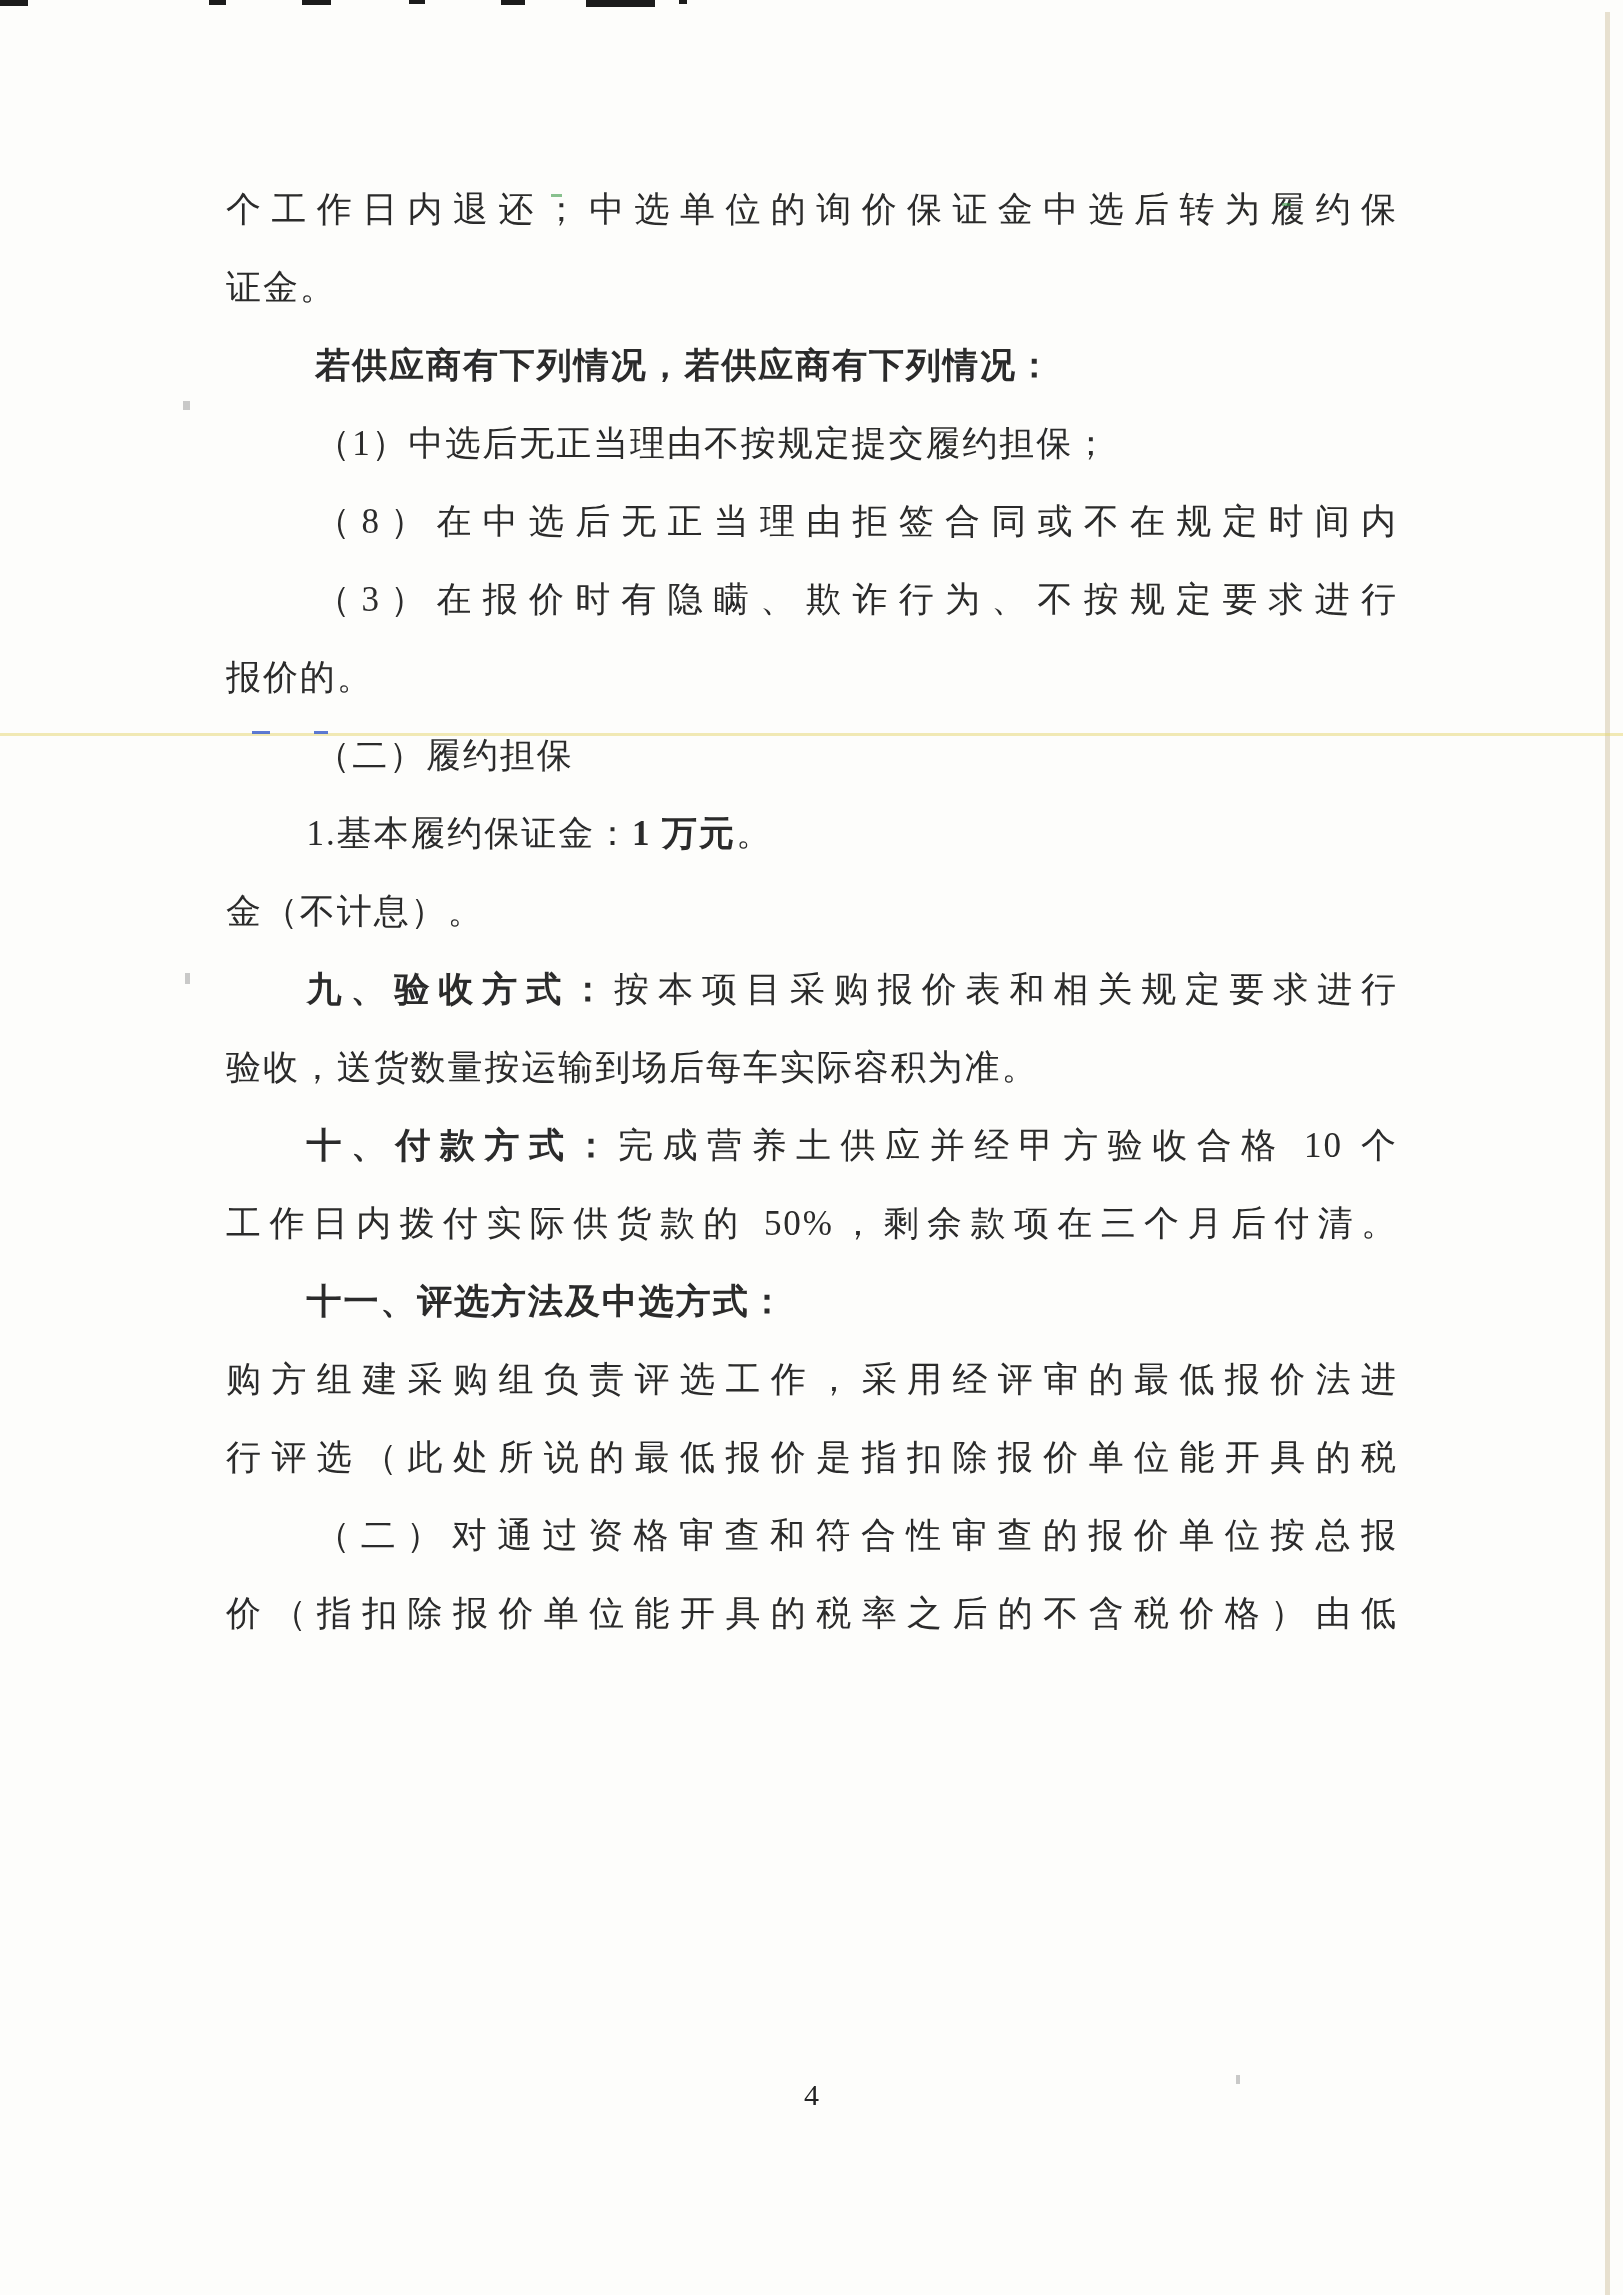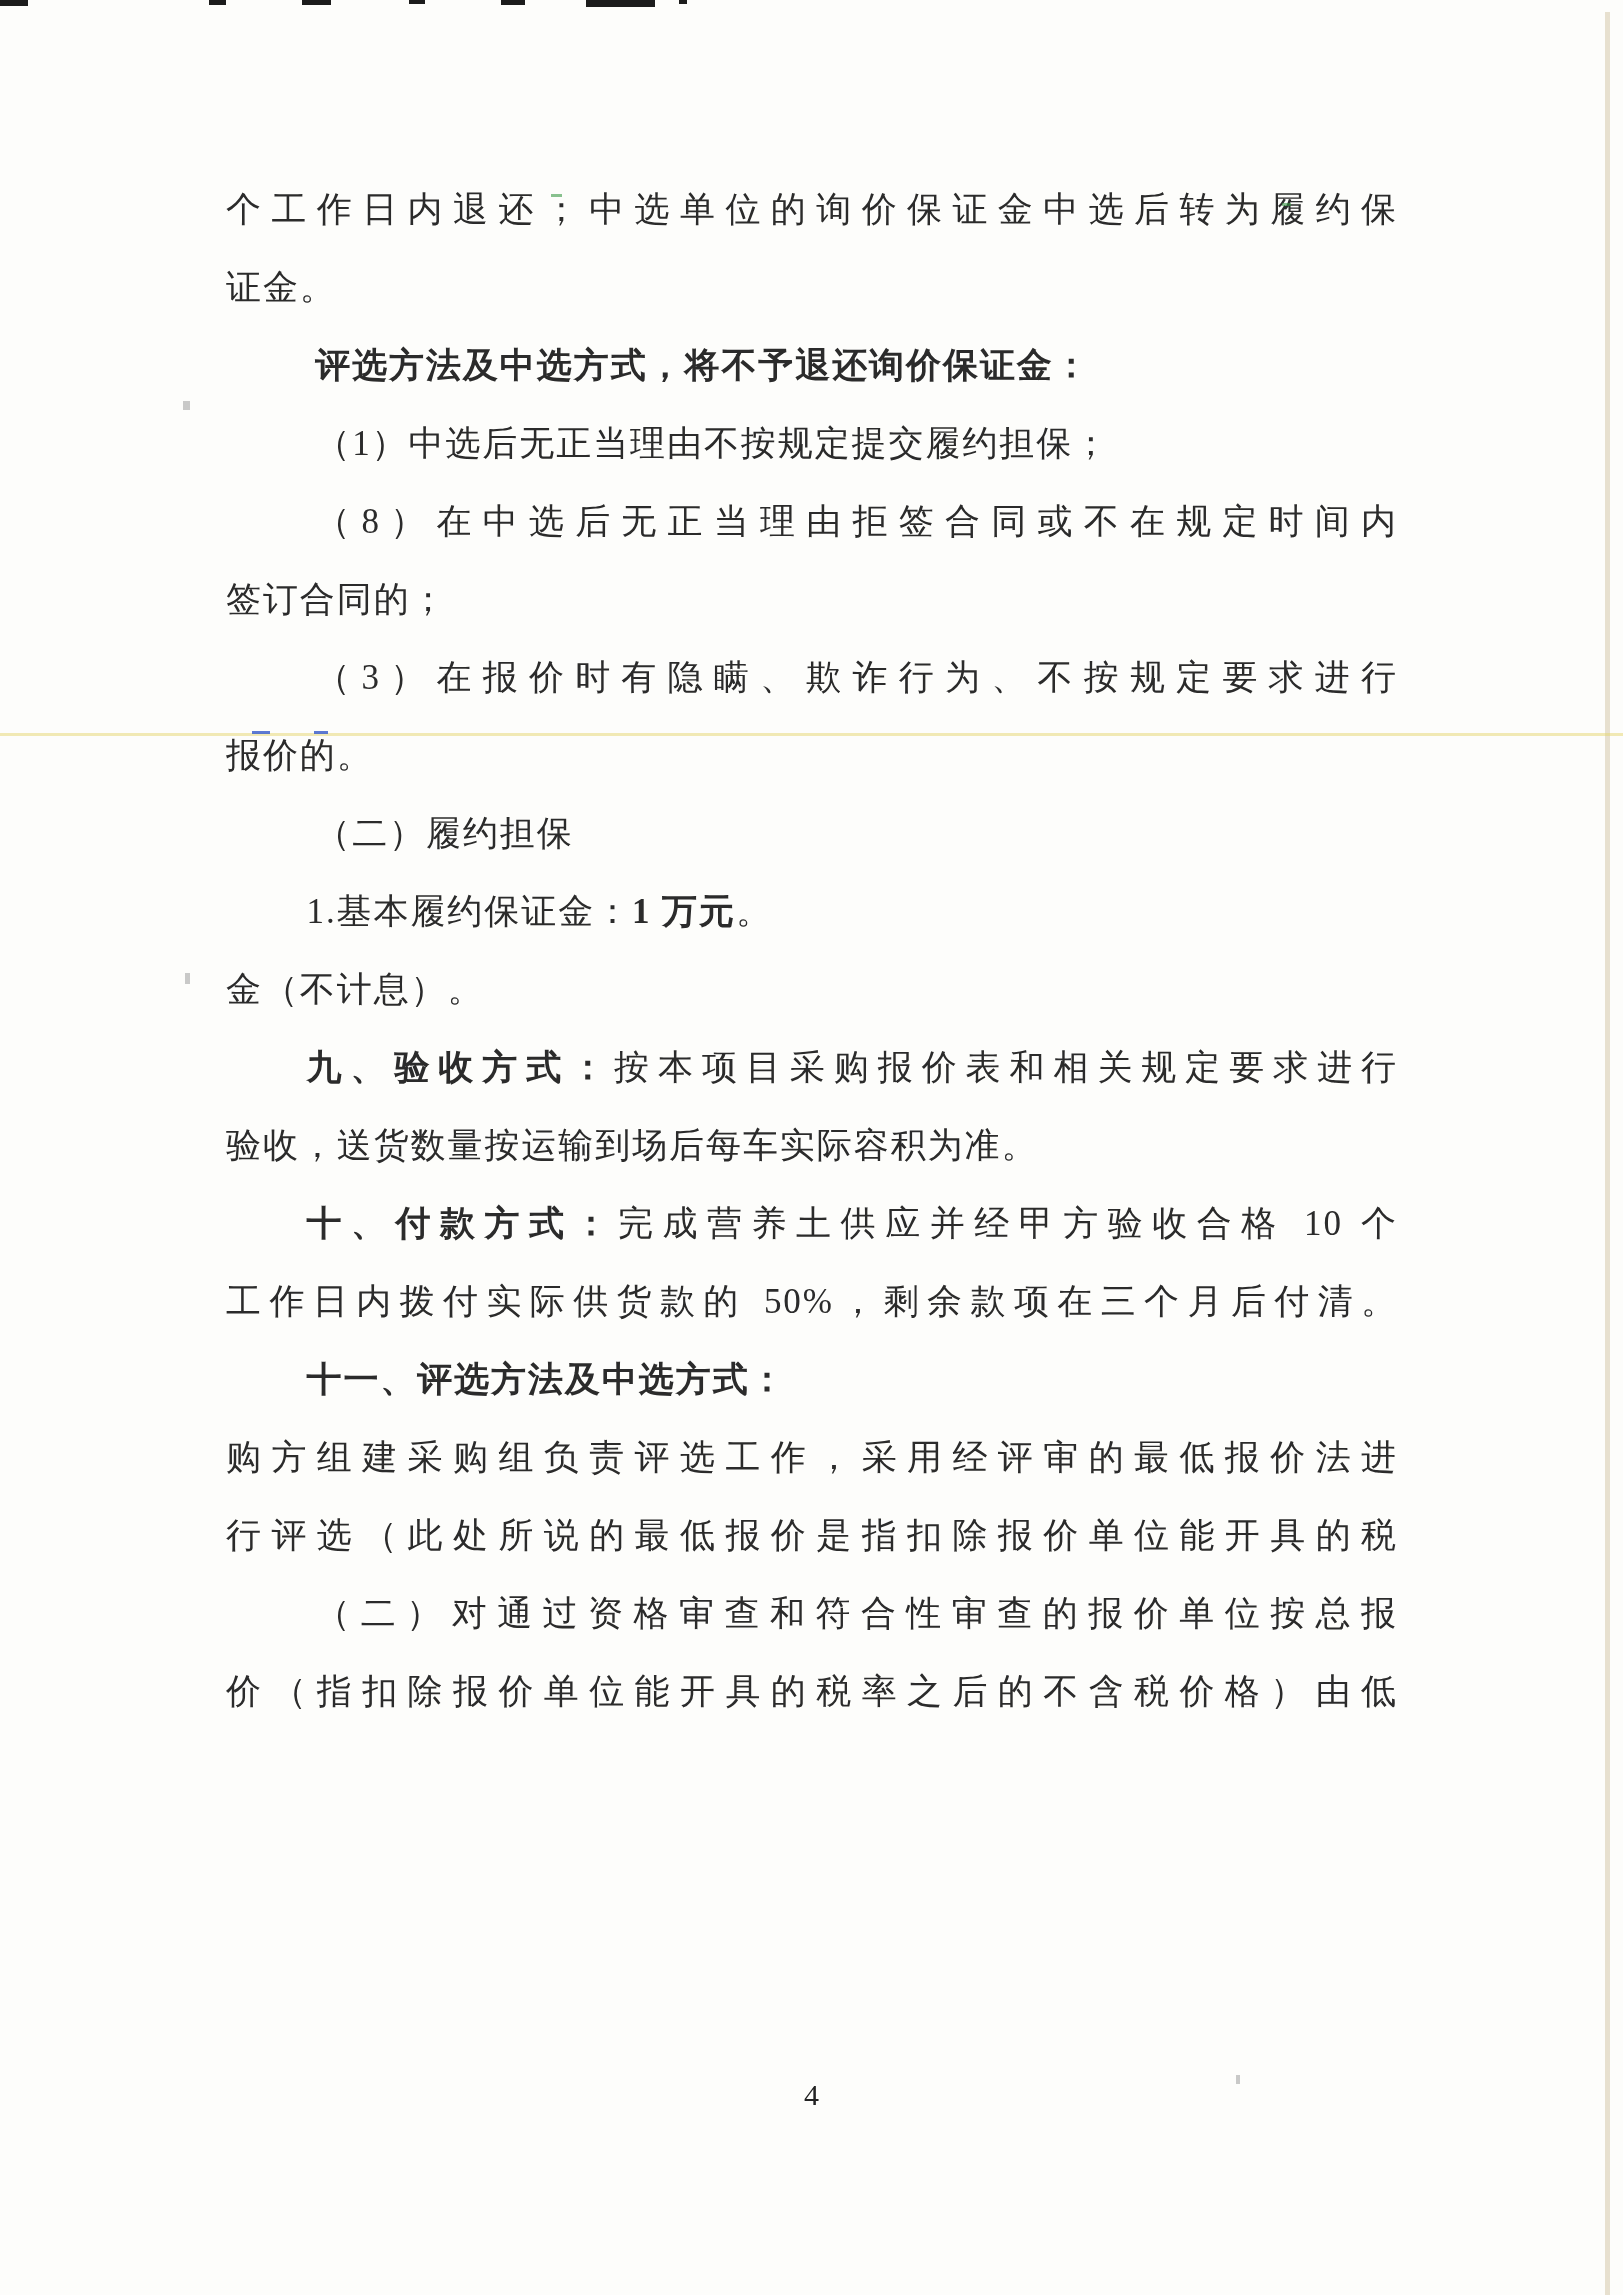--- a/index.html
+++ b/index.html
@@ -58,24 +58,23 @@
   .gray-spk{position:absolute;background:rgba(150,150,150,0.5);}
 </style>
 </head>
 <body>
 
 <div class="page">
 
   <div class="text-block">
       <div class="line just"><span>个工作日内退还；中选单位的询价保证金中选后转为履约保</span></div>
       <div class="line end"><span>证金。</span></div>
-      <div class="line ind-b end"><span class="b">评选方法及中选方式，将不予退还询价保证金：</span></div>
+      <div class="line ind-b end"><span class="b">若供应商有下列情况，若供应商有下列情况：</span></div>
       <div class="line ind-b end"><span>（1）中选后无正当理由不按规定提交履约担保；</span></div>
       <div class="line ind-b just"><span>（8）在中选后无正当理由拒签合同或不在规定时间内</span></div>
-      <div class="line end"><span>签订合同的；</span></div>
       <div class="line ind-b just"><span>（3）在报价时有隐瞒、欺诈行为、不按规定要求进行</span></div>
       <div class="line end"><span>报价的。</span></div>
       <div class="line ind-b end"><span>（二）履约担保</span></div>
       <div class="line ind-a end"><span>1.基本履约保证金：</span><span class="b">1 万元</span><span>。</span></div>
       <div class="line end"><span>金（不计息）。</span></div>
       <div class="line ind-a just"><span class="b">九、验收方式：</span><span>按本项目采购报价表和相关规定要求进行</span></div>
       <div class="line end"><span>验收，送货数量按运输到场后每车实际容积为准。</span></div>
       <div class="line ind-a just"><span class="b">十、付款方式：</span><span>完成营养土供应并经甲方验收合格 10 个</span></div>
       <div class="line just"><span>工作日内拨付实际供货款的 50%，剩余款项在三个月后付清。</span></div>
       <div class="line ind-a end"><span class="b">十一、评选方法及中选方式：</span></div>

